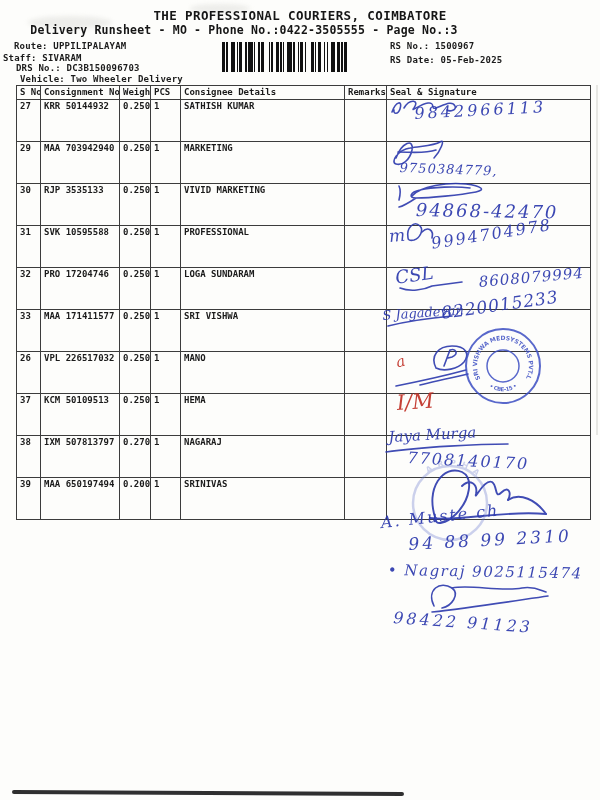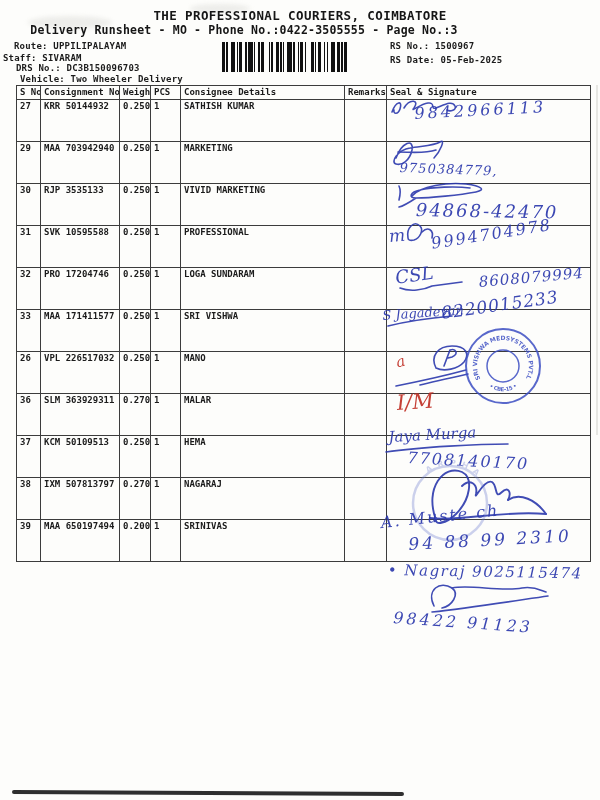--- a/index.html
+++ b/index.html
@@ -184,29 +184,20 @@
         <tr>
           <td class="c-sno">26</td>
           <td class="c-consignment">VPL 226517032</td>
           <td class="c-weight">0.250</td>
           <td class="c-pcs">1</td>
           <td class="c-consignee">MANO</td>
           <td class="c-remarks"></td>
           <td class="c-seal"></td>
         </tr>
         <tr>
-          <td class="c-sno">36</td>
-          <td class="c-consignment">SLM 363929311</td>
-          <td class="c-weight">0.270</td>
-          <td class="c-pcs">1</td>
-          <td class="c-consignee">MALAR</td>
-          <td class="c-remarks"></td>
-          <td class="c-seal"></td>
-        </tr>
-        <tr>
           <td class="c-sno">37</td>
           <td class="c-consignment">KCM 50109513</td>
           <td class="c-weight">0.250</td>
           <td class="c-pcs">1</td>
           <td class="c-consignee">HEMA</td>
           <td class="c-remarks"></td>
           <td class="c-seal"></td>
         </tr>
         <tr>
           <td class="c-sno">38</td>

